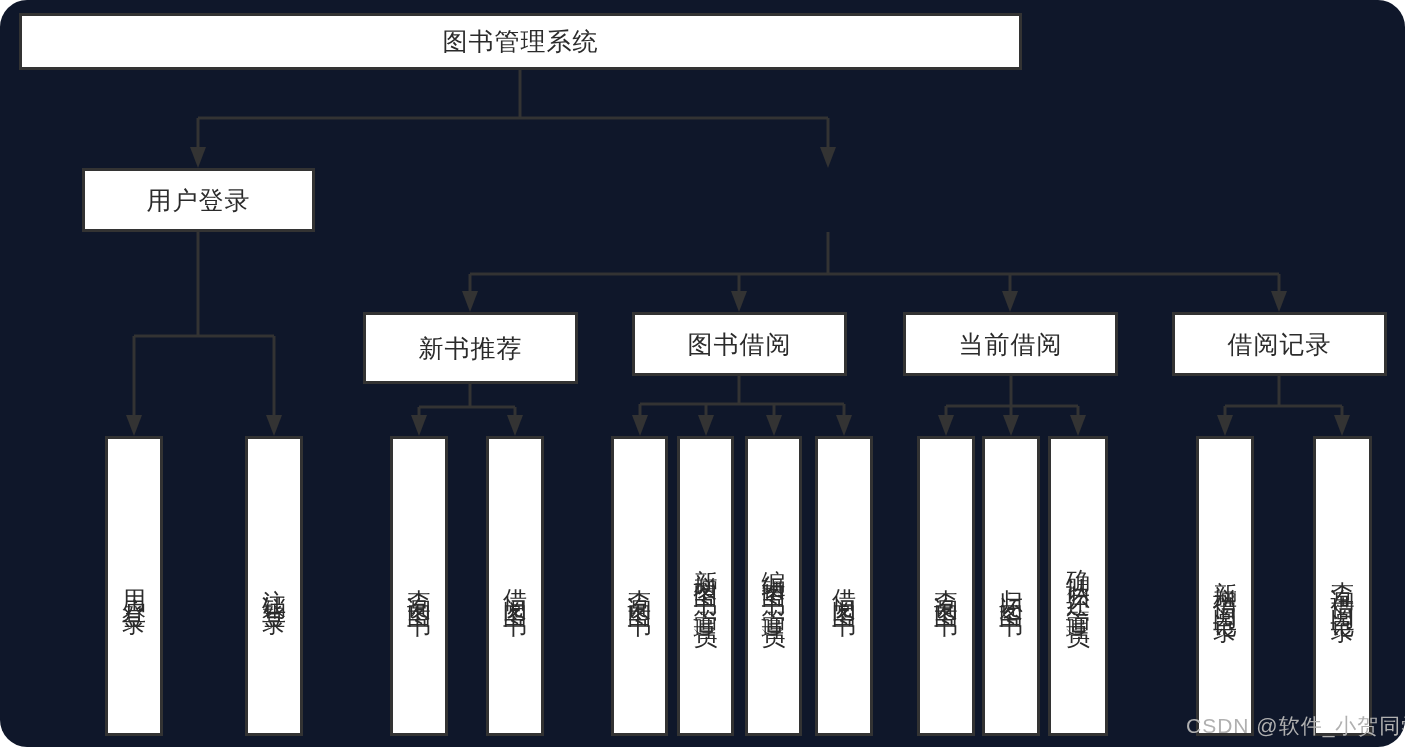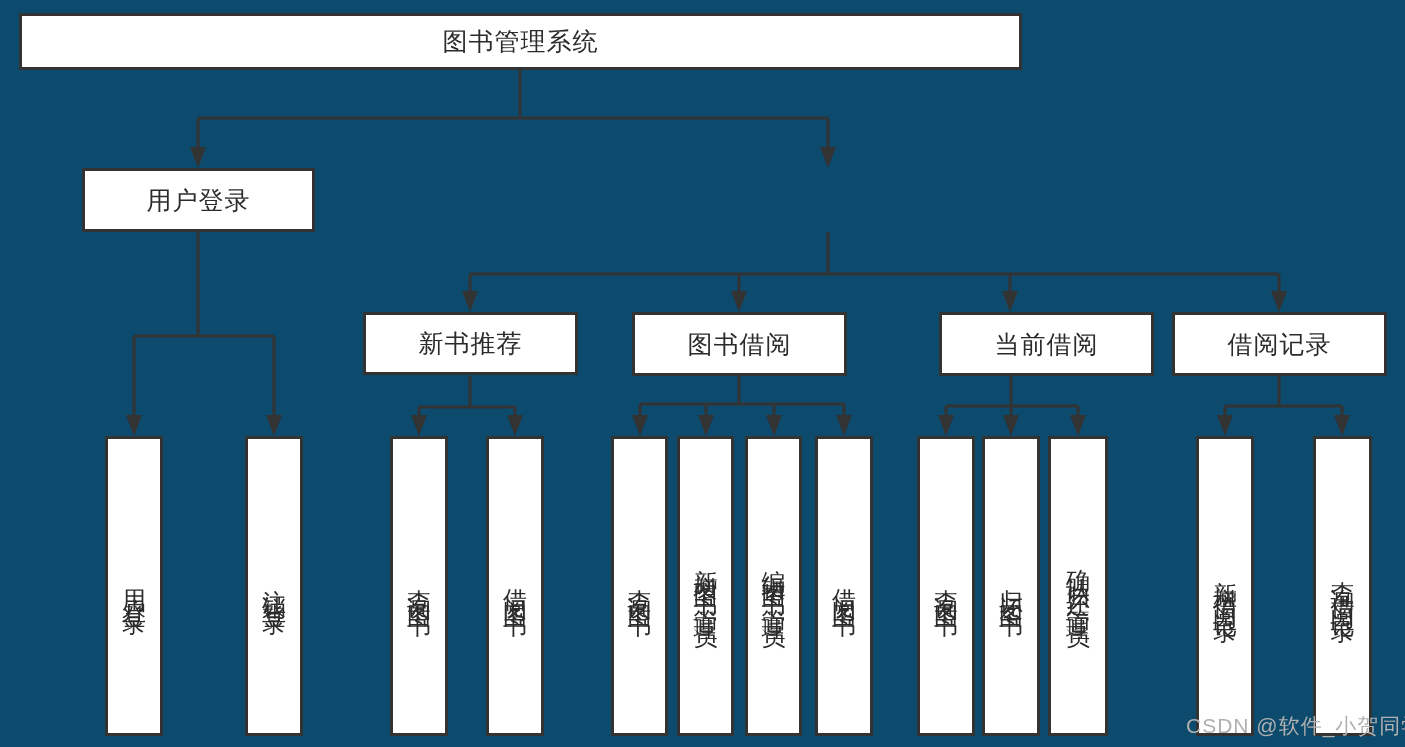--- a/index.html
+++ b/index.html
@@ -1,18 +1,18 @@
 <!DOCTYPE html>
 <html><head>
 <meta charset="utf-8">
 <style>
   html,body{margin:0;padding:0;background:#ffffff;}
   .canvas{
-    position:relative;width:1405px;height:747px;background:#0c4a6e;
-    font-family:"Liberation Sans","DejaVu Sans",sans-serif;overflow:hidden;
+    position:relative;width:1405px;height:747px;background:#0f172a;
+    font-family:"Liberation Sans","DejaVu Sans",sans-serif;overflow:hidden;border-radius:27px;
   }
   svg.lines{position:absolute;left:0;top:0;z-index:1;}
   .box{
     position:absolute;box-sizing:border-box;border:3px solid #333333;
     background:#ffffff;display:flex;align-items:center;justify-content:center;
     color:#2b2b2b;z-index:2;
   }
   .hbox{font-size:25px;letter-spacing:1px;}
   .vbox .lbl{
     writing-mode:vertical-rl;text-orientation:mixed;
@@ -79,27 +79,27 @@
   </svg>
 
   <div class="box hbox" style="left:19px;top:13px;width:1003px;height:57px;">
     <span class="lbl">图书管理系统</span>
   </div>
 
   <div class="box hbox" style="left:82px;top:168px;width:233px;height:64px;">
     <span class="lbl">用户登录</span>
   </div>
 
-  <div class="box hbox" style="left:363px;top:312px;width:215px;height:63px;">
+  <div class="box hbox" style="left:363px;top:312px;width:215px;height:72px;">
     <span class="lbl">新书推荐</span>
   </div>
   <div class="box hbox" style="left:632px;top:312px;width:215px;height:64px;align-items:center;">
     <span class="lbl">图书借阅</span>
   </div>
-  <div class="box hbox" style="left:903px;top:312px;width:215px;height:64px;margin-left:36px;">
+  <div class="box hbox" style="left:903px;top:312px;width:215px;height:64px;">
     <span class="lbl">当前借阅</span>
   </div>
   <div class="box hbox" style="left:1172px;top:312px;width:215px;height:64px;">
     <span class="lbl">借阅记录</span>
   </div>
 
   <div class="box vbox" style="left:105px;top:436px;width:58px;height:300px;">
     <span class="lbl">用户登录</span>
   </div>
   <div class="box vbox" style="left:245px;top:436px;width:58px;height:300px;">

